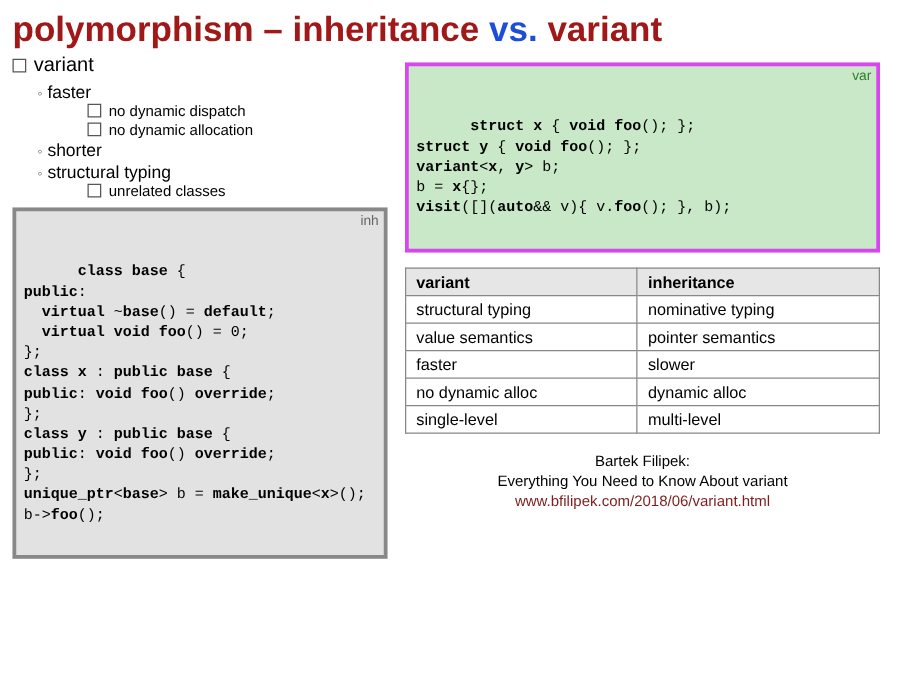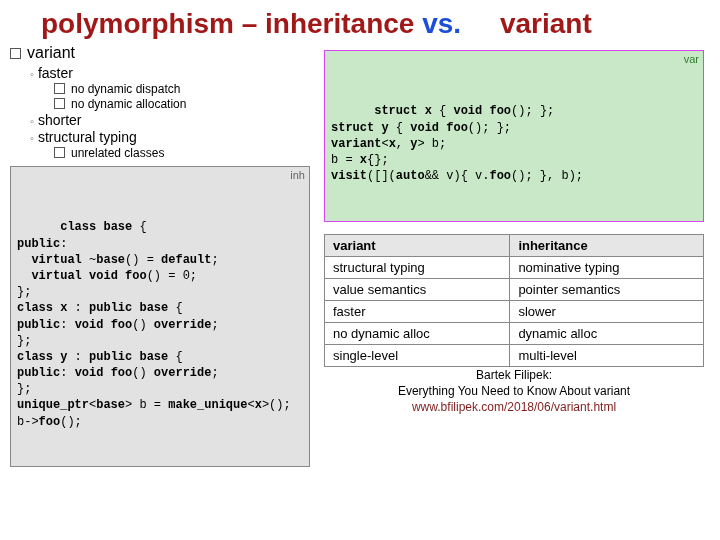--- a/index.html
+++ b/index.html
@@ -10,21 +10,21 @@
     font-family: Tahoma, Verdana, sans-serif;
     font-size: 13px;
     position: relative;
     overflow: hidden;
   }
   .title {
     padding: 8px 10px 2px 10px;
     font-size: 28px;
     font-weight: bold;
   }
-  .title .t1 { color: #a01818; margin-left: 31px; }
+  .title .t1 { color: #a01818; }
   .title .t2 { color: #1d4ed8; }
   .content {
     display: flex;
     padding: 2px 10px 0 10px;
     gap: 14px;
   }
   .left { width: 300px; }
   .right { width: 380px; }
   .bul-sq {
     display: inline-block;
@@ -37,28 +37,28 @@
   .bul-open {
     display: inline-block;
     margin-right: 4px;
     color: #666;
     font-size: 11px;
   }
   .row-top { font-size: 16px; margin-bottom: 3px; }
   ul.sub1 { list-style: none; padding-left: 20px; }
   ul.sub1 > li { font-size: 14px; margin: 1px 0; }
   ul.sub2 { list-style: none; padding-left: 24px; }
-  ul.sub2 > li { font-size: 12px; margin: 1px 0; }
+  ul.sub2 > li { font-size: 12px; margin: 1px 16px; }
   .codebox {
     position: relative;
-    border: 1px solid #d946ef;
+    border: 3px solid #d946ef;
     font-family: "Courier New", monospace;
     font-size: 12px;
     line-height: 1.35;
-    padding: 20px 6px;
+    padding: 8px 6px;
     margin-top: 6px;
     white-space: pre;
   }
   .codebox.green { background: #c8e8c8; }
   .codebox.gray  { background: #e2e2e2; border-color: #888; }
   .tag {
     position: absolute;
     top: 1px; right: 4px;
     font-family: Tahoma, sans-serif;
     font-size: 11px;
@@ -77,20 +77,21 @@
     padding: 3px 8px;
     text-align: left;
   }
   table.cmp th {
     background: #e6e6e6;
     font-weight: bold;
   }
   .cite {
     text-align: center;
     font-size: 12px;
+    margin-top: 14px;
     line-height: 1.35;
   }
   .cite .link { color: #7f1d1d; }
 </style>
 </head>
 <body>
 
 <h1 class="title">
   <span class="t1">polymorphism – inheritance</span><span class="t2"> vs. </span><span class="t1">variant</span>
 </h1>

